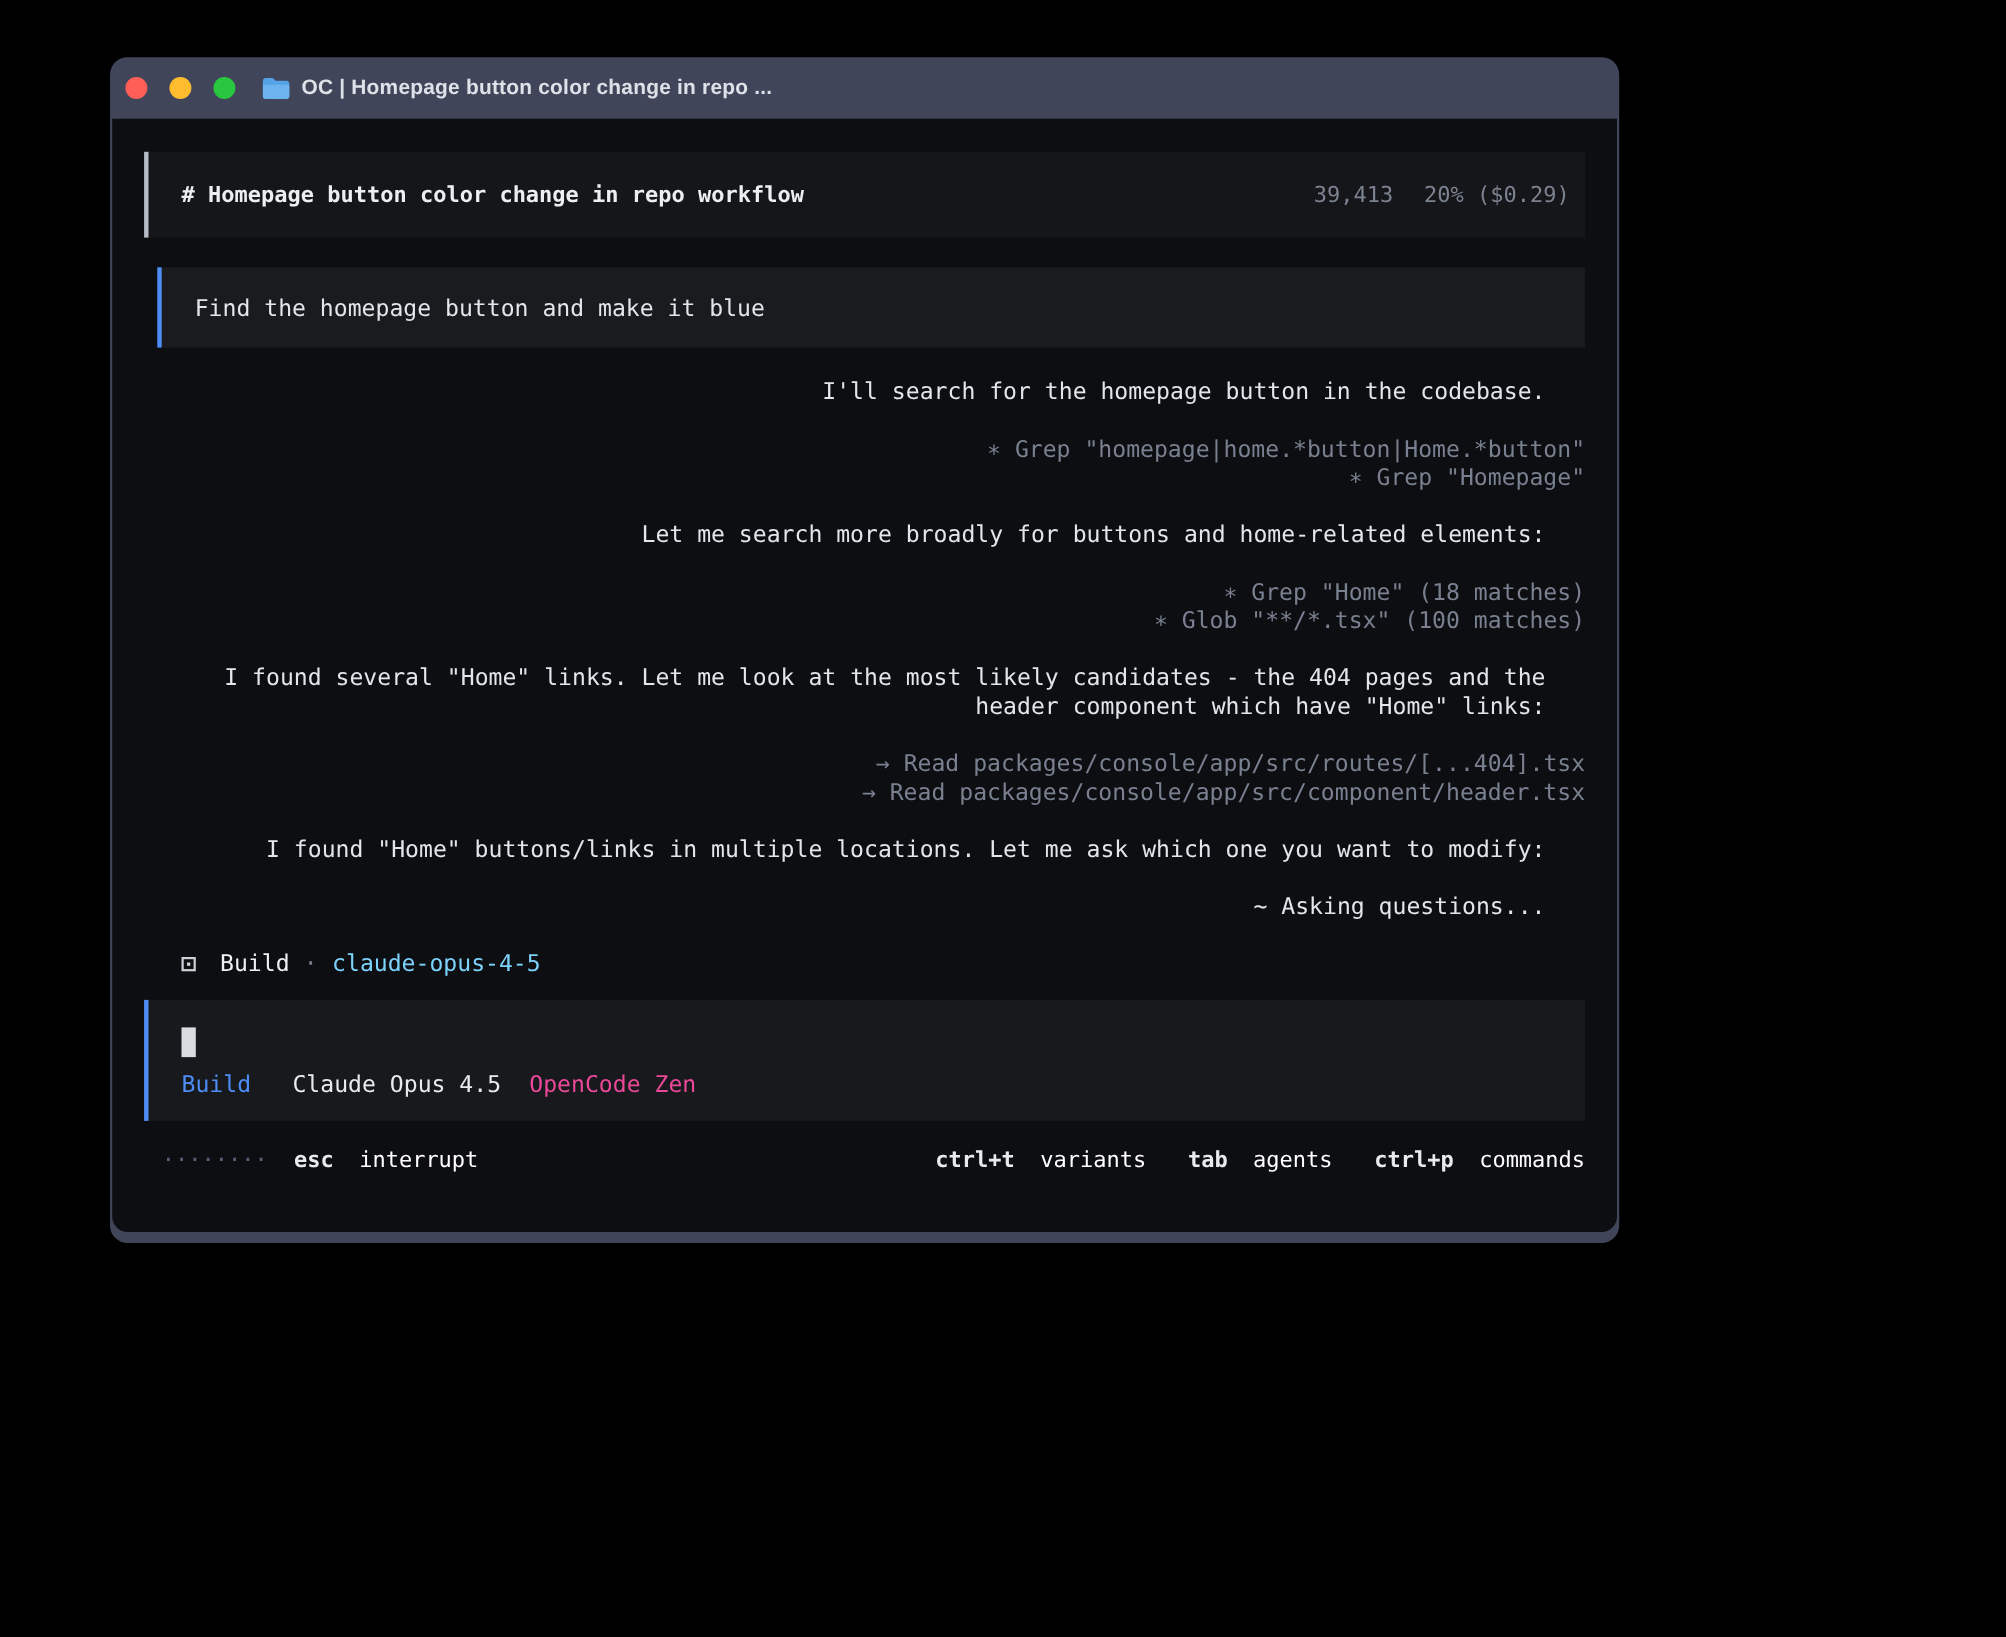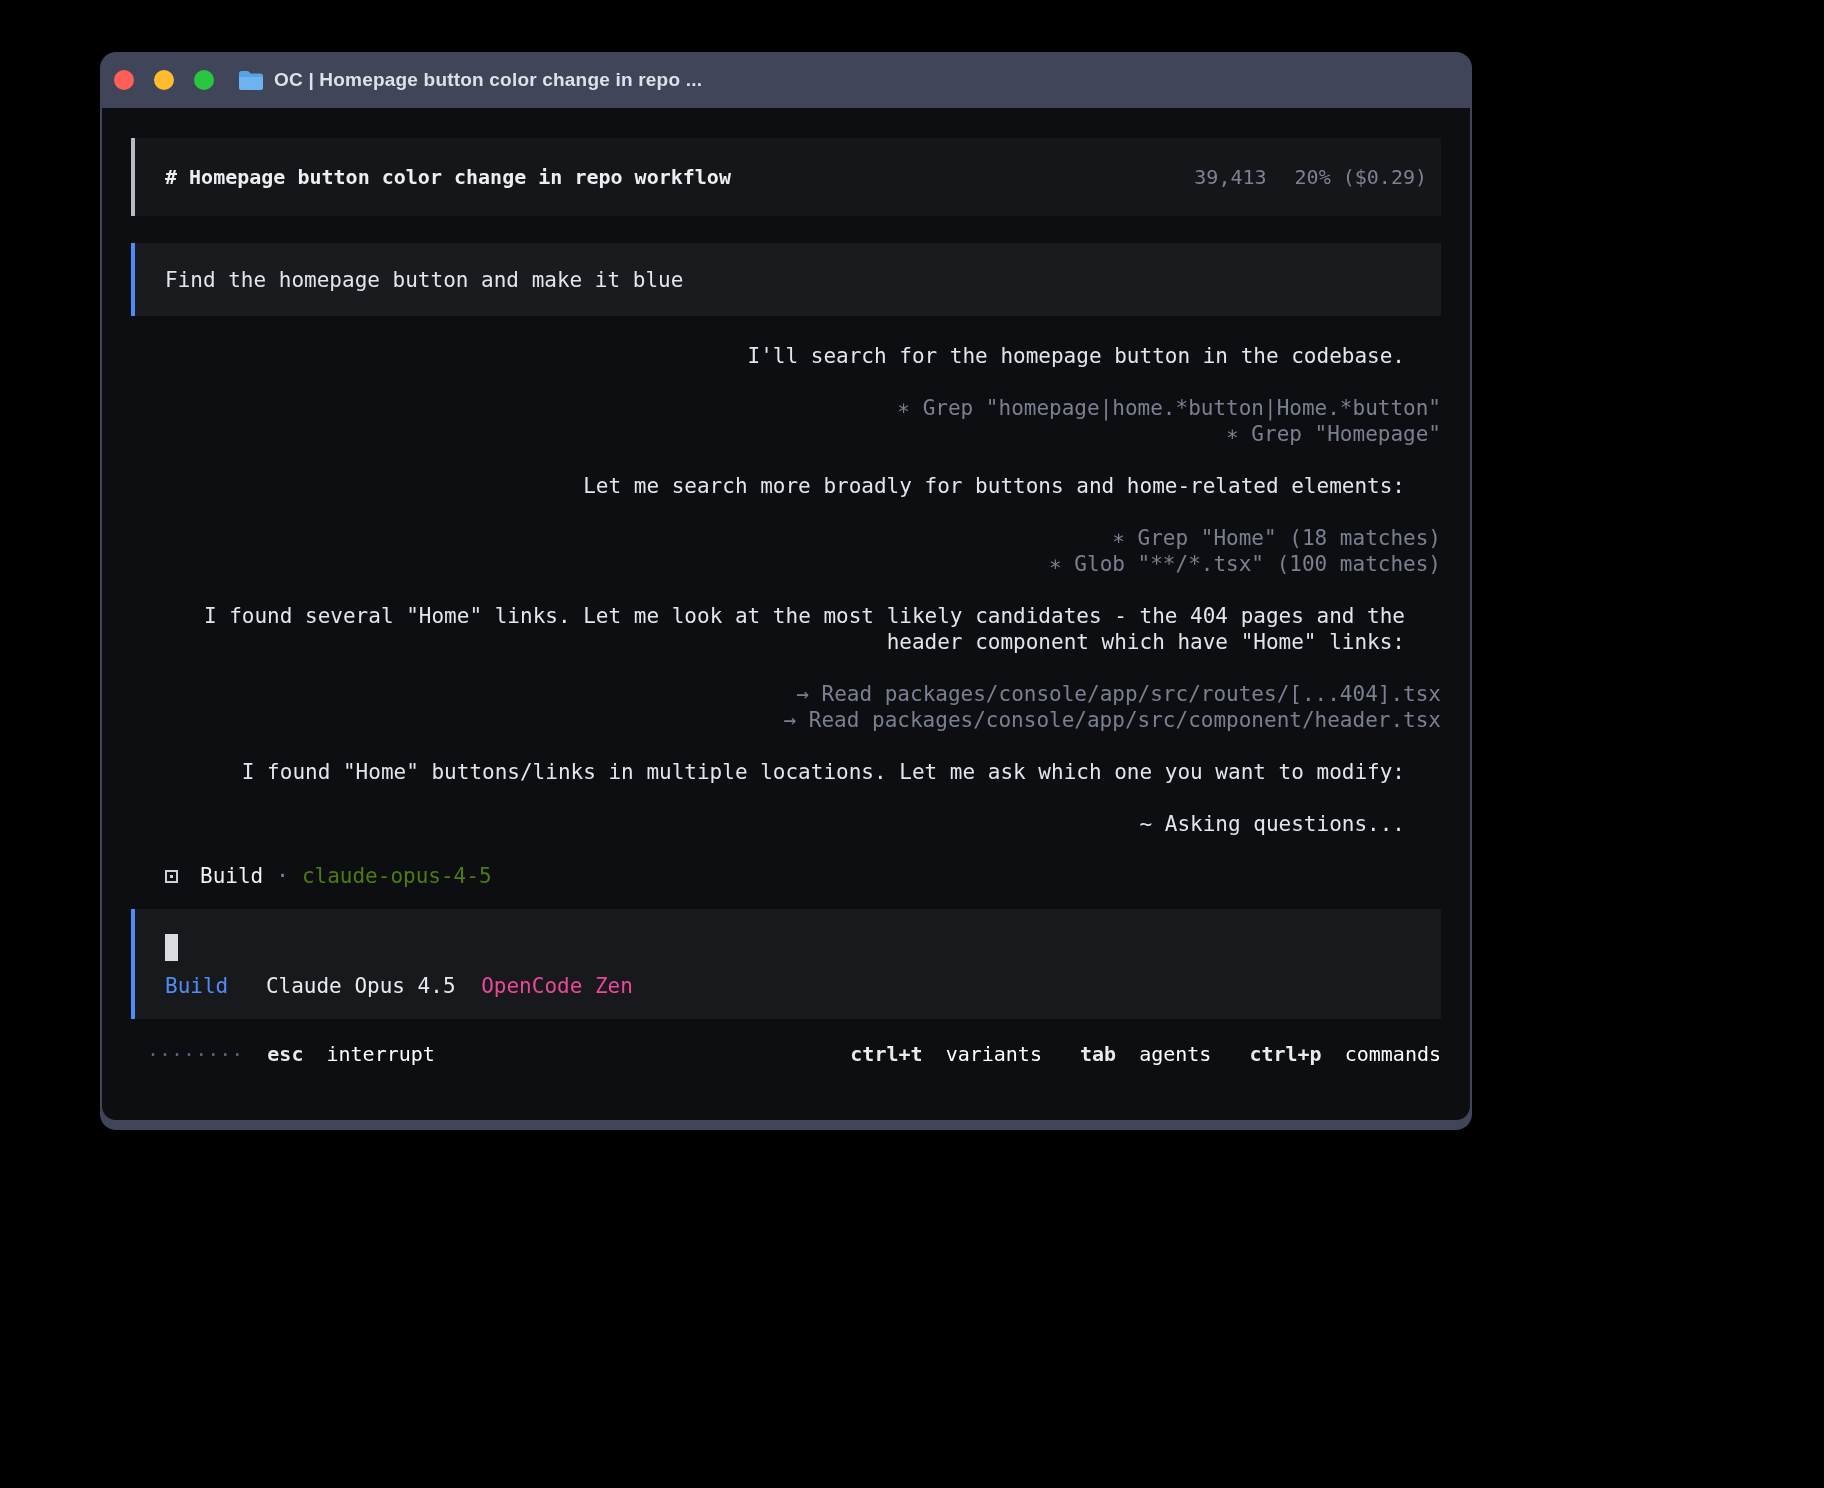--- a/index.html
+++ b/index.html
@@ -59,20 +59,21 @@
   .session-title { font-weight: 700; font-size: 20px; color: #eceef2; white-space: nowrap; }
   .session-stats { display: flex; gap: 28px; font-size: 20px; color: #7b8290; white-space: nowrap; }
 
   .user-msg {
     margin-top: 27px;
     background: #191b1f;
     border-left: 4px solid #4e8df6;
     padding: 24px 14px 23px 30px;
     color: #e2e5ea;
     white-space: nowrap;
+    margin-left: 12px;
   }
 
   .transcript { margin-top: 27px; padding-left: 34px; }
   .tblock { margin-bottom: 26px; text-align: right; }
   .tblock:last-child { margin-bottom: 0; }
   .t-text { color: #e2e5ea; width: 1240px; }
   .t-tool { color: #798090; white-space: pre; }
 
   .agent-row { display: flex; align-items: center; color: #e2e5ea; }
   .agent-icon {
@@ -80,21 +81,21 @@
     border: 2px solid #ccd1d9;
     position: relative;
     margin-right: 22px;
     flex: none;
   }
   .agent-icon::after {
     content: ""; position: absolute; inset: 3px; background: #ccd1d9;
   }
   .agent-name { color: #eef0f3; }
   .agent-sep { color: #798090; margin: 0 13px; }
-  .agent-model { color: #4d7c0f; }
+  .agent-model { color: #7dd3fc; }
 
   .input-box {
     margin-top: 20px;
     background: #17191d;
     border-left: 4px solid #4e8df6;
     padding: 25px 14px 20px 30px;
   }
   .cursor { width: 13px; height: 27px; background: #d9dce1; }
   .input-meta { margin-top: 12px; white-space: nowrap; }
   .meta-mode { color: #4e8df6; }

